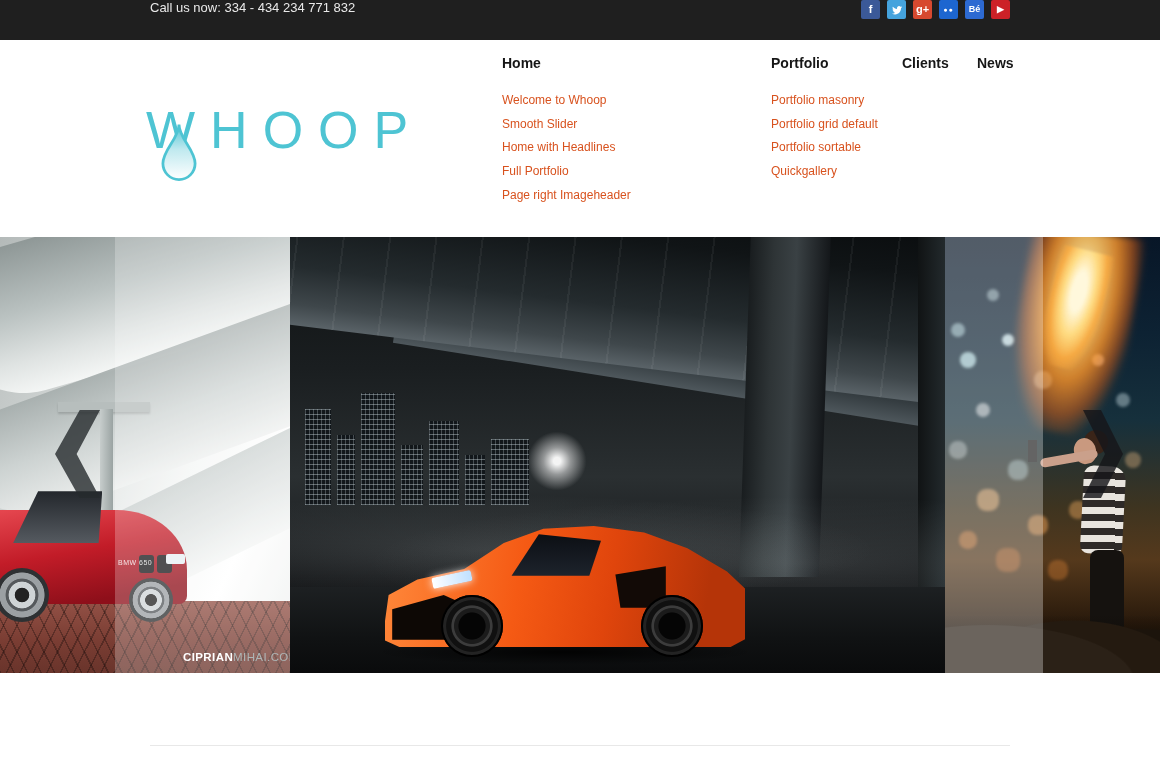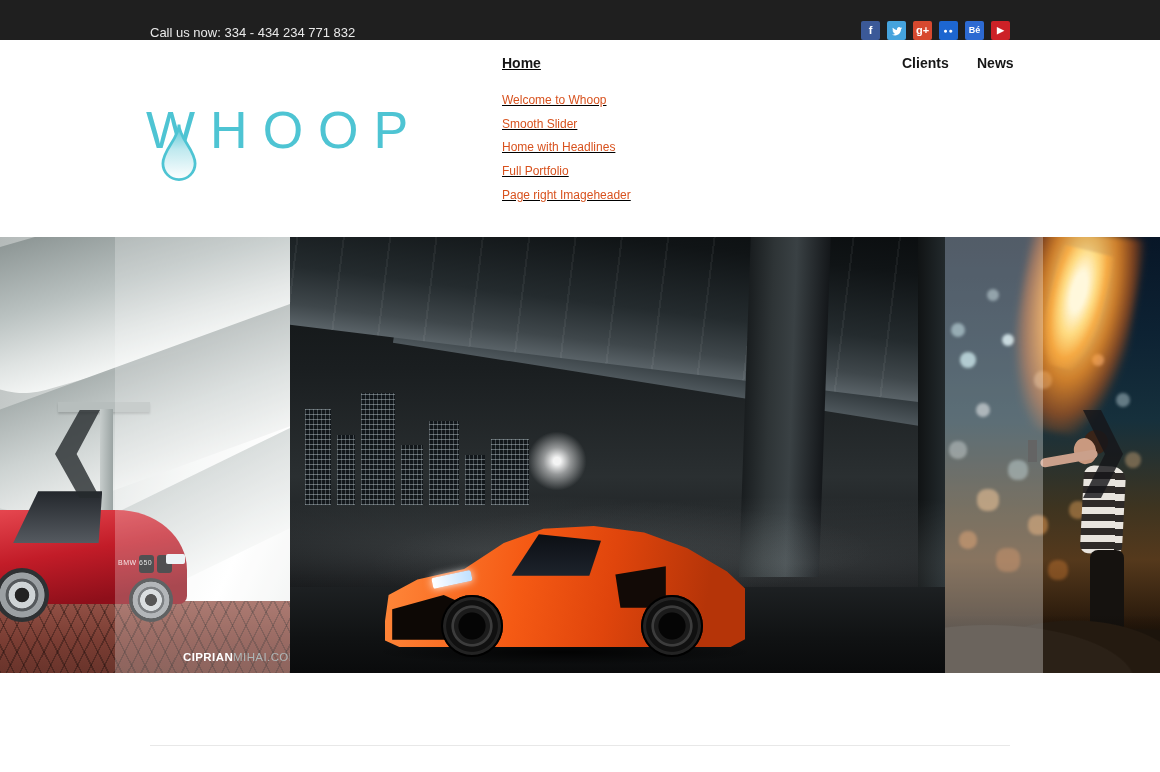--- a/index.html
+++ b/index.html
@@ -1,39 +1,39 @@
 <!DOCTYPE html>
 <html><head>
 <meta charset="utf-8">
 <style>
   html,body{margin:0;padding:0;background:#fff;}
   body{width:1160px;height:772px;overflow:hidden;font-family:"Liberation Sans",sans-serif;position:relative;}
 
   
   .topbar{height:40px;background:#1f1f1f;}
-  .tb-inner{width:860px;margin:0 auto;height:100%;display:flex;align-items:flex-end;justify-content:space-between;}
+  .tb-inner{width:860px;margin:0 auto;height:100%;display:flex;align-items:flex-start;justify-content:space-between;}
   .call{color:#e9e9e9;font-size:13px;}
   .social{display:flex;gap:7px;}
   .soc{width:19px;height:19px;border-radius:2px;color:#fff;display:flex;align-items:center;justify-content:center;font-weight:bold;font-size:11px;cursor:pointer;line-height:1;}
   .soc.fb{background:#3b5998;}
   .soc.tw{background:#45a3dd;}
   .soc.gp{background:#d7492f;}
   .soc.fl{background:#1d66d0;font-size:7px;letter-spacing:1px;}
   .soc.be{background:#2d6ad2;font-size:9px;}
   .soc.yt{background:#cc2127;font-size:9px;}
   .soc svg{width:12px;height:12px;}
 
   
   .header{height:197px;background:#fff;position:relative;}
   .hd-inner{width:860px;margin:0 auto;position:relative;height:100%;}
   .logo{position:absolute;left:-4px;top:60px;color:#4ec4d3;font-size:52px;letter-spacing:15px;font-weight:300;cursor:pointer;}
   .logo .drop{position:absolute;left:10px;top:22px;}
   .nav{position:absolute;right:0;top:15px;width:508px;height:182px;}
   .ncol{position:absolute;top:0;}
-  .ncol.c0{left:0;text-decoration:underline;}  .ncol.c1{left:144px;} .ncol.c2{left:269px;} .ncol.c3{left:400px;} .ncol.c4{left:475px;}
+  .ncol.c0{left:0;}  .ncol.c1{left:144px;} .ncol.c2{left:269px;} .ncol.c3{left:400px;} .ncol.c4{left:475px;}
   .nlabel{font-size:14px;font-weight:700;color:#161616;cursor:pointer;white-space:nowrap;}
   .nav ul{list-style:none;margin:0;padding:14px 0 0 0;}
   .nav li{font-size:12px;color:#d8521e;line-height:15.7px;cursor:pointer;white-space:nowrap;margin-top:8px;}
 
   
   .slider{position:relative;width:1160px;height:436px;overflow:hidden;background:#000;}
   .slide{position:absolute;top:0;height:436px;overflow:hidden;}
   .s-left{left:0;width:290px;background:linear-gradient(115deg,#b4bab9 0%,#d6dad9 35%,#f4f6f5 60%,#ffffff 78%,#eceeed 100%);}
   .s-center{left:290px;width:655px;background:linear-gradient(180deg,#0e1112 0%,#1a1e20 30%,#2a2f31 55%,#16181a 78%,#0a0c0d 100%);}
   .s-right{left:945px;width:215px;background:linear-gradient(180deg,#081627 0%,#0d2233 22%,#16303c 42%,#3e3420 62%,#55391c 74%,#2a1a0c 88%,#140d06 100%);}
@@ -152,20 +152,29 @@
       <div class="ncol c0">
         <div class="nlabel">Home</div>
         <ul>
           <li>Welcome to Whoop</li>
           <li>Smooth Slider</li>
           <li>Home with Headlines</li>
           <li>Full Portfolio</li>
           <li>Page right Imageheader</li>
         </ul>
       </div>
+      <div class="ncol c2">
+        <div class="nlabel">Portfolio</div>
+        <ul>
+          <li>Portfolio masonry</li>
+          <li>Portfolio grid default</li>
+          <li>Portfolio sortable</li>
+          <li>Quickgallery</li>
+        </ul>
+      </div>
       <div class="ncol c3">
         <div class="nlabel">Clients</div>
       </div>
       <div class="ncol c4">
         <div class="nlabel">News</div>
       </div>
     </nav>
   </div>
 </div>
 

